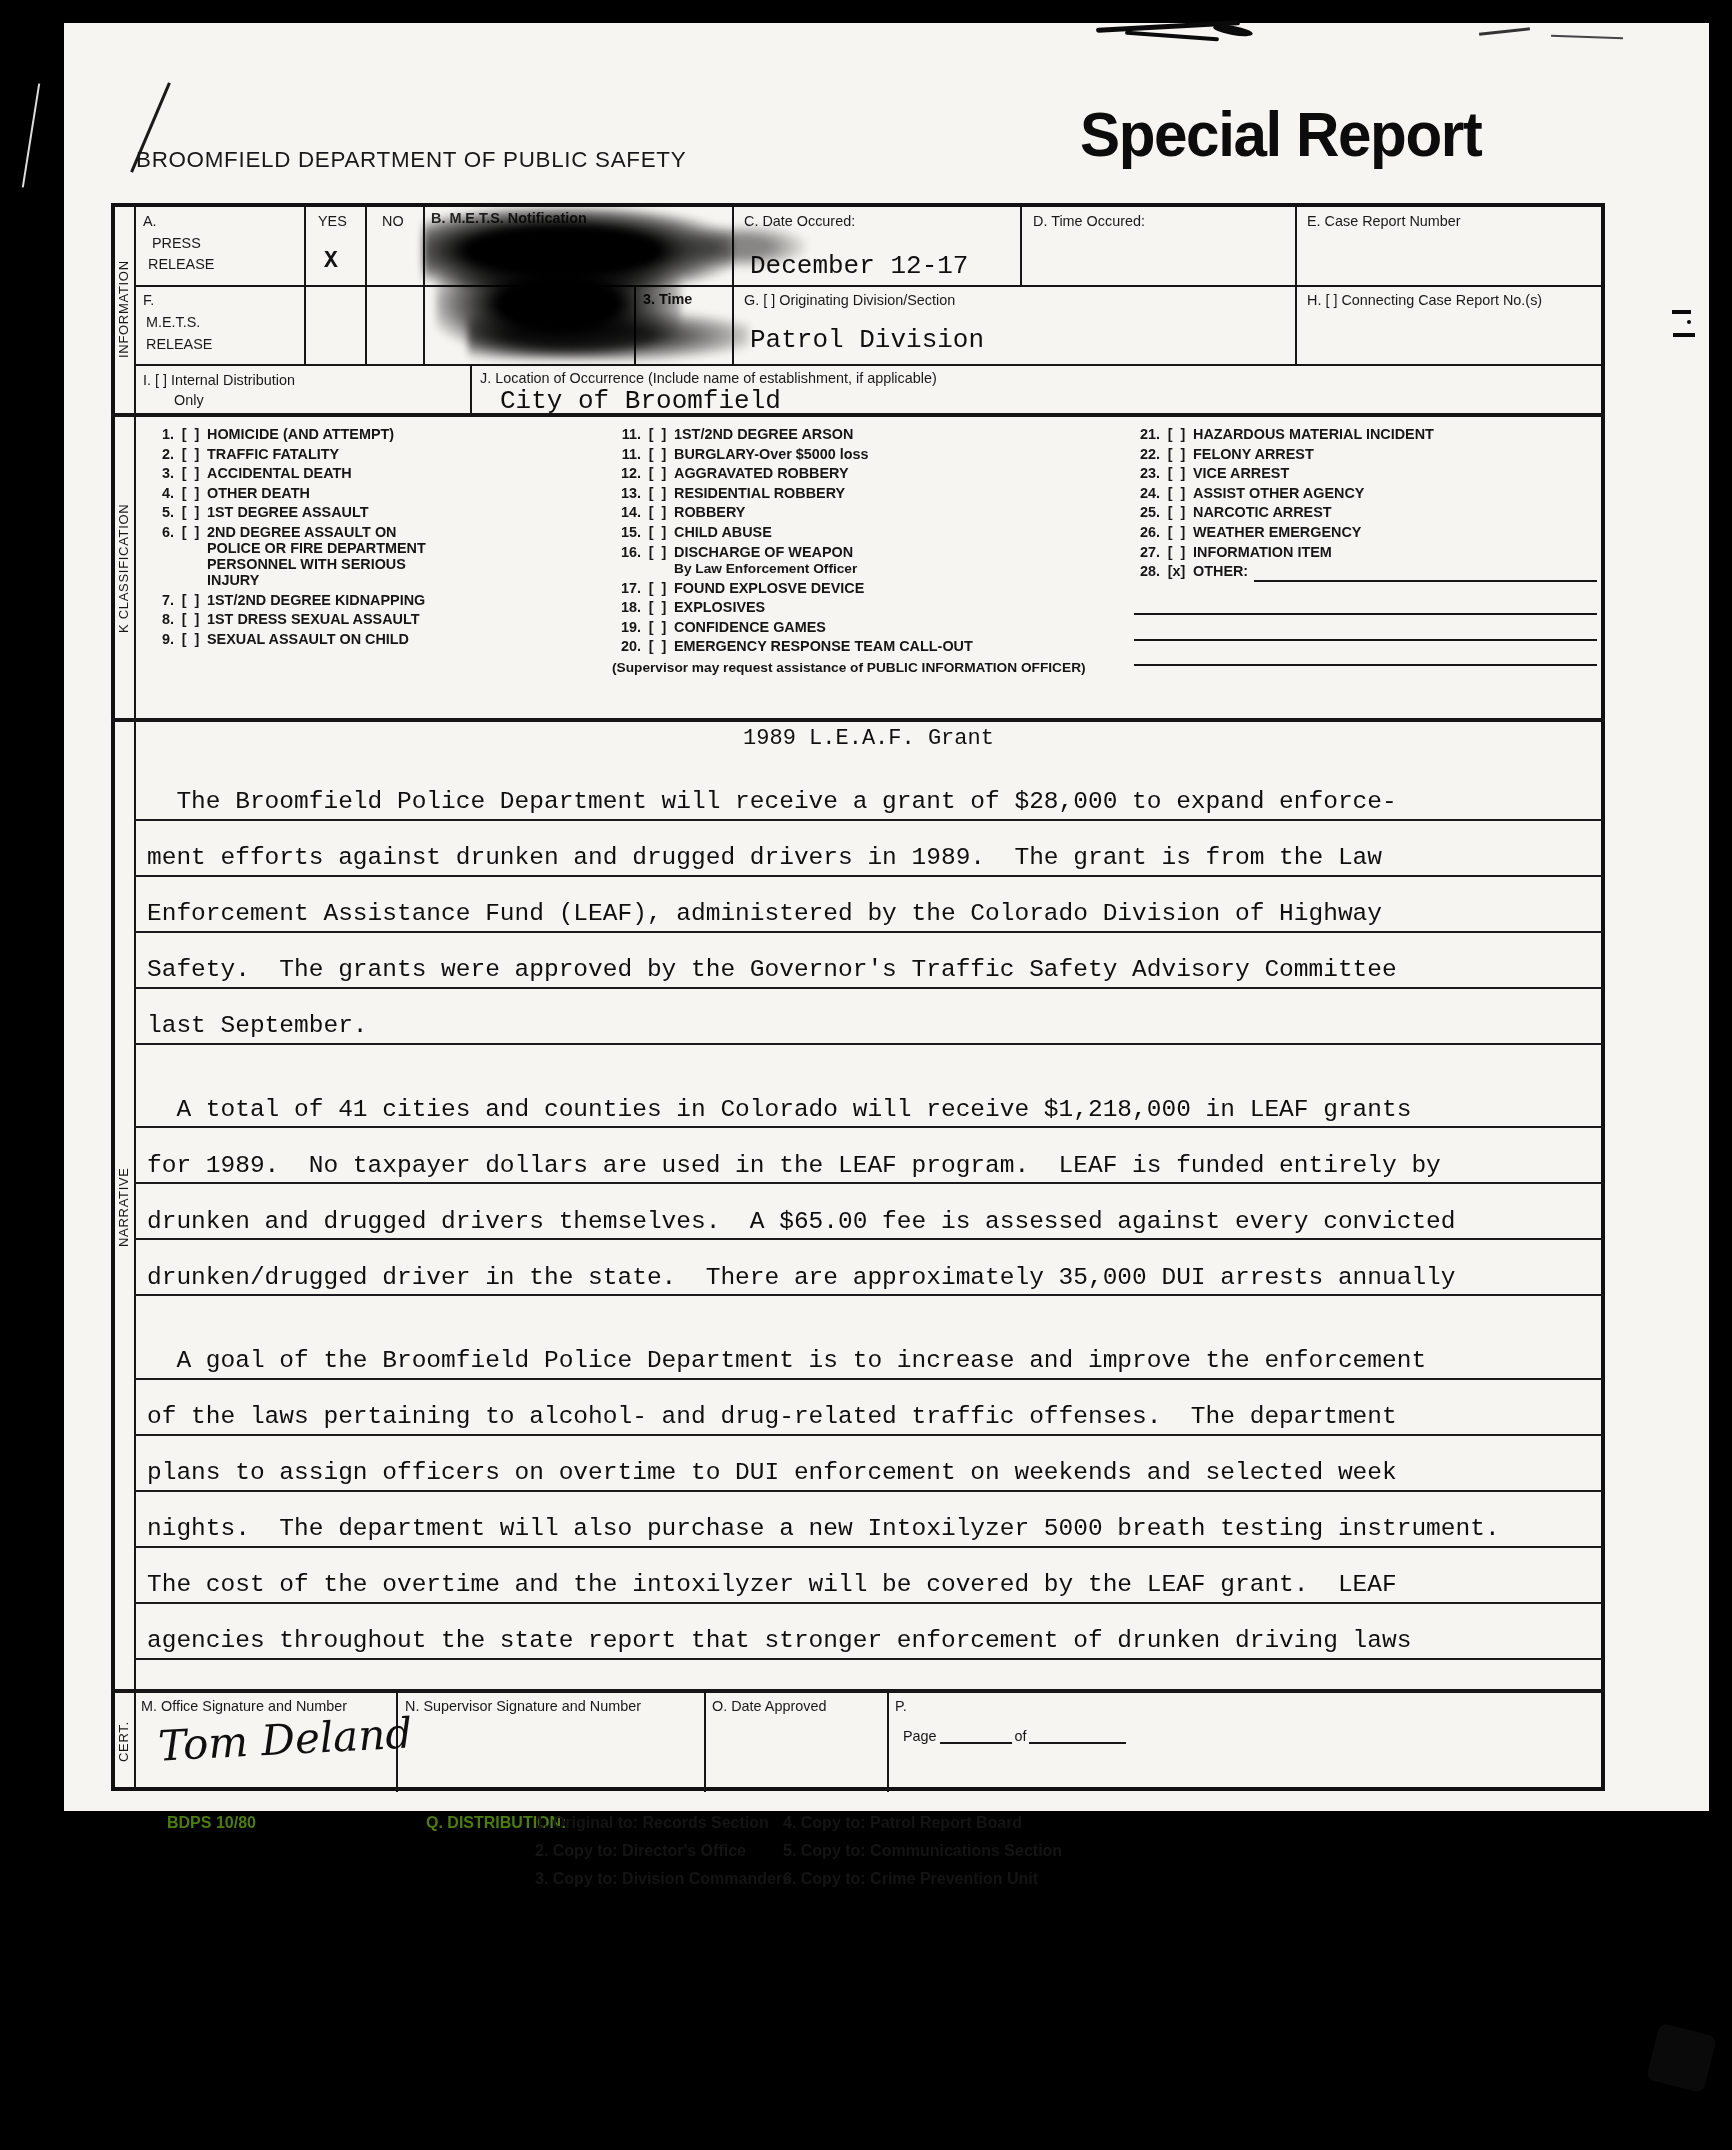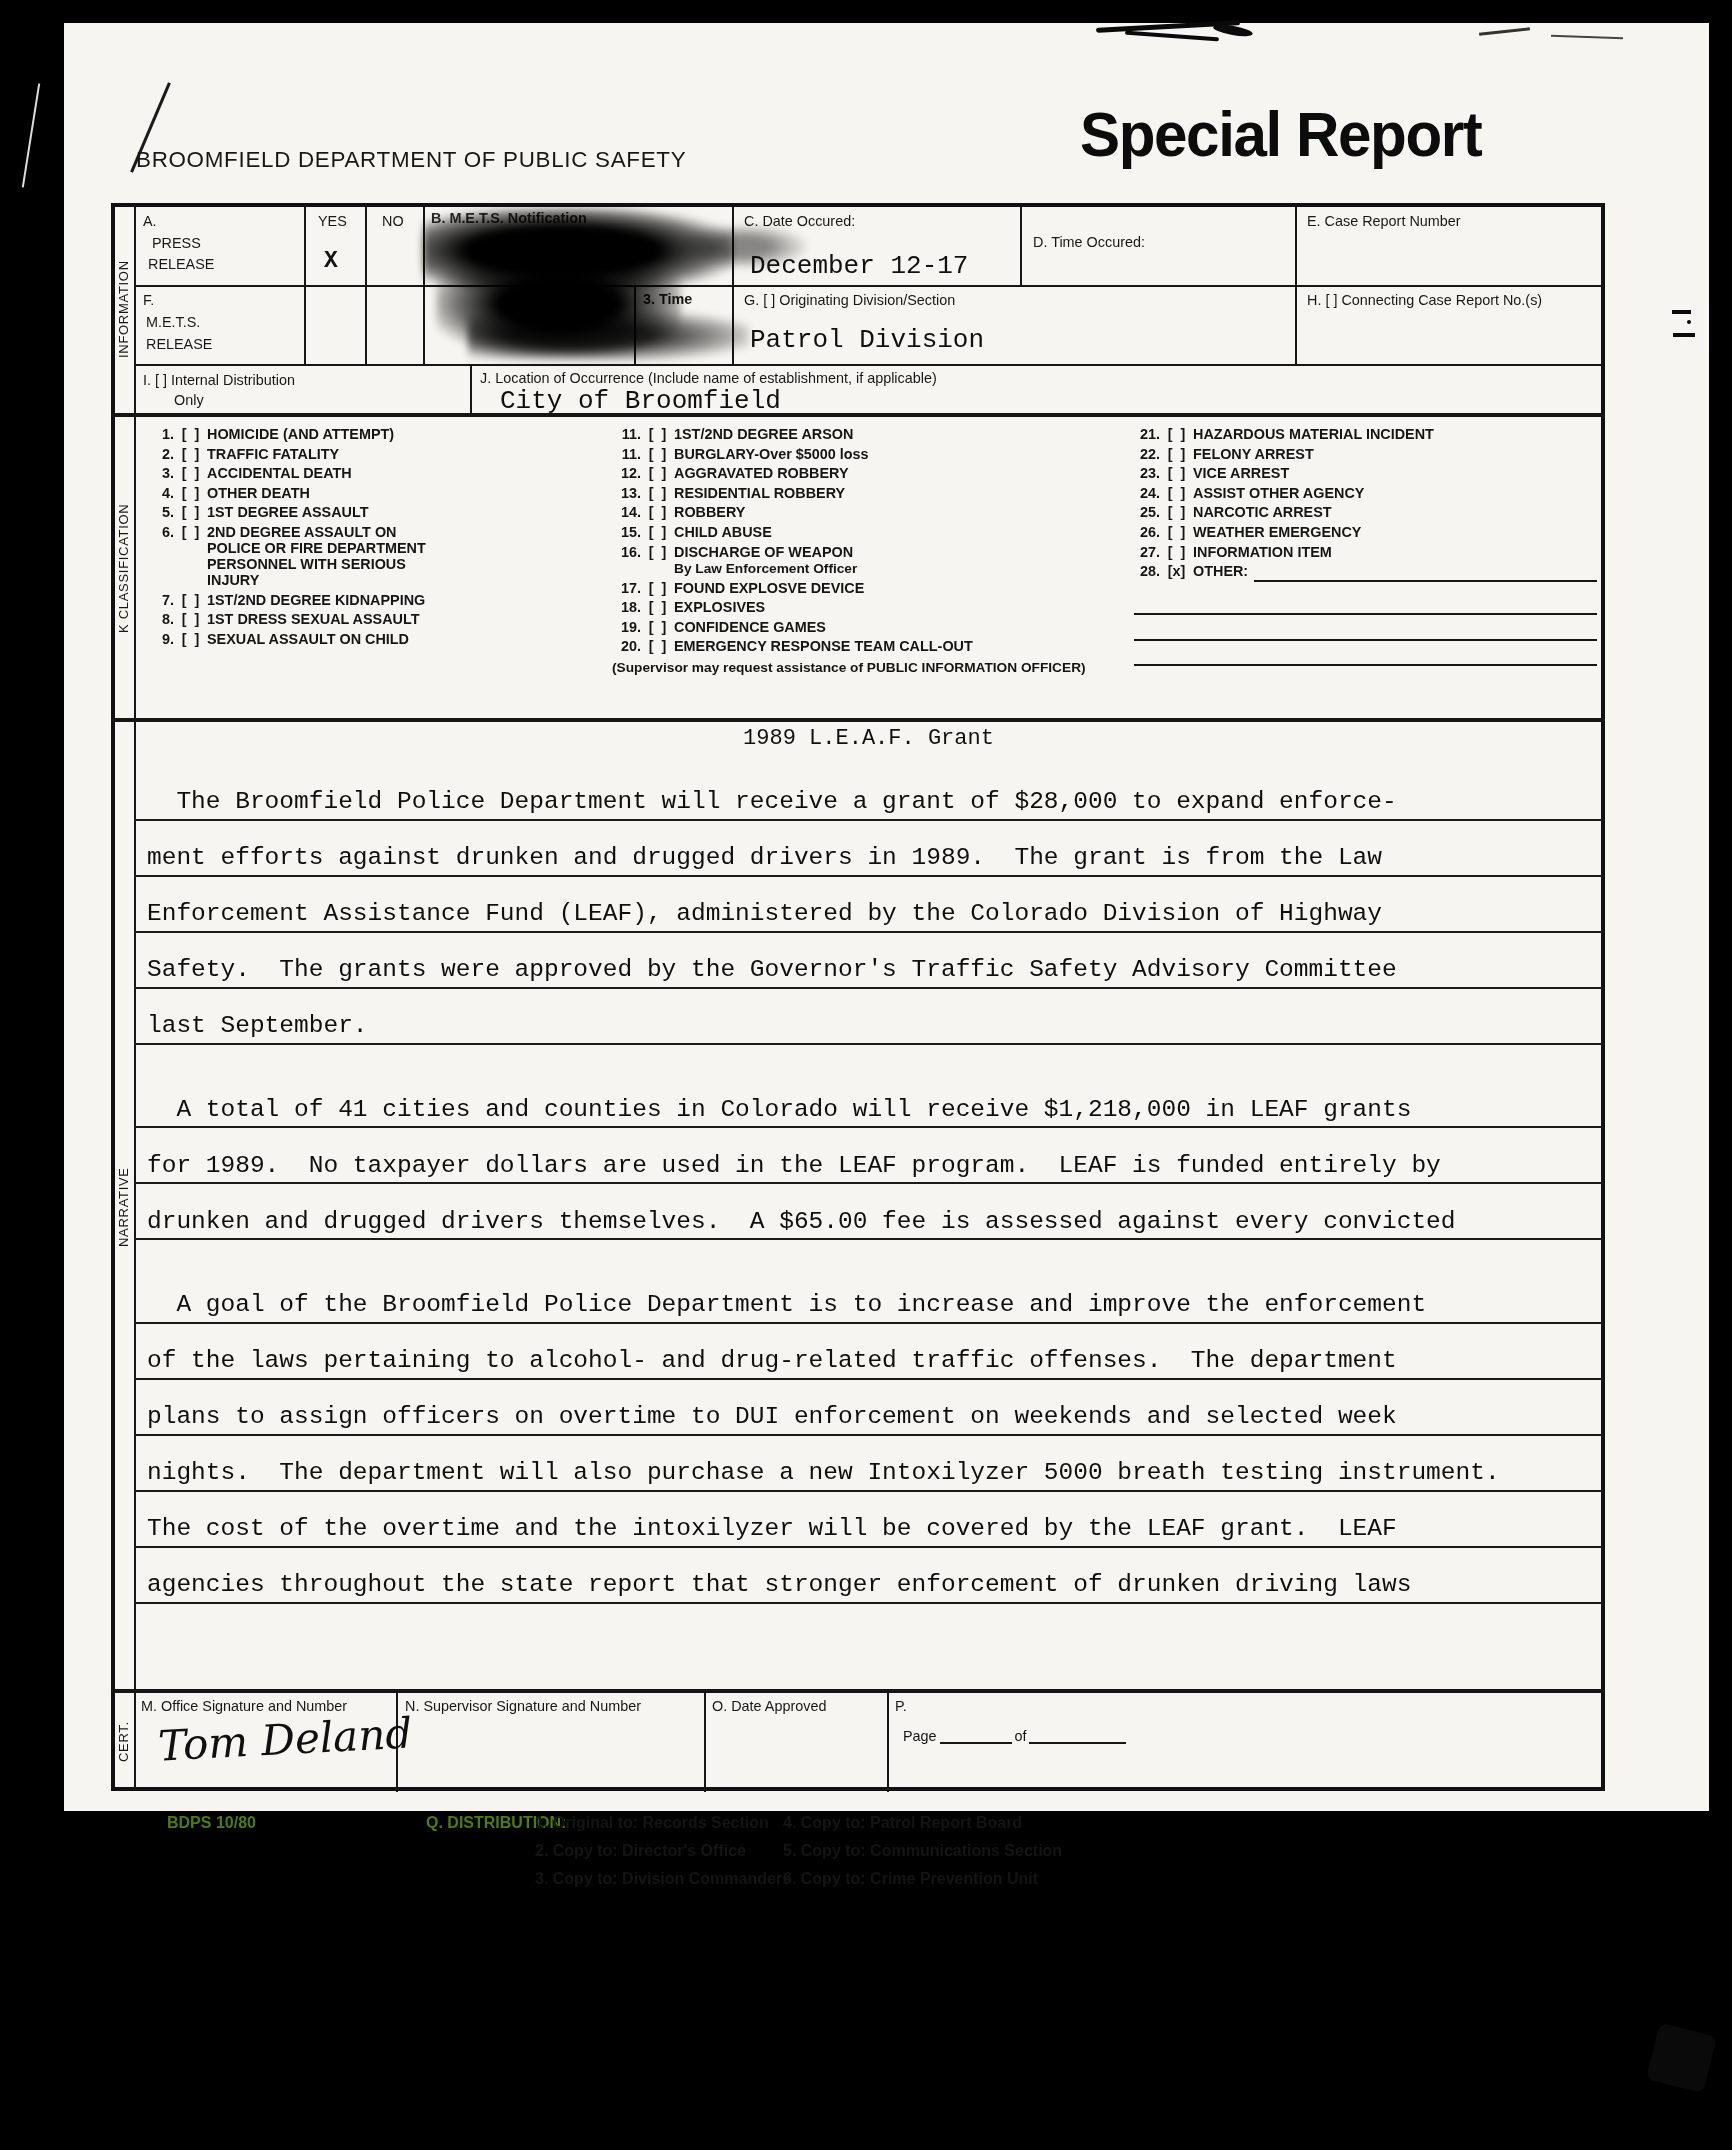--- a/index.html
+++ b/index.html
@@ -114,21 +114,21 @@
   <div class="lbl" style="left:88px;top:211px;">PRESS</div>
   <div class="lbl" style="left:84px;top:232px;">RELEASE</div>
   <div class="lbl" style="left:254px;top:189px;">YES</div>
   <div class="lbl" style="left:318px;top:189px;">NO</div>
   <div class="xmark" style="left:260px;top:225px;">X</div>
 
   <div class="lbl b" style="left:367px;top:186px;color:#2b2b2b;">B. M.E.T.S. Notification</div>
 
   <div class="lbl" style="left:680px;top:189px;">C. Date Occured:</div>
   <div class="typed" style="left:686px;top:228px;">December 12-17</div>
-  <div class="lbl" style="left:969px;top:189px;margin-top:21px;">D. Time Occured:</div>
+  <div class="lbl" style="left:969px;top:189px;">D. Time Occured:</div>
   <div class="lbl" style="left:1243px;top:189px;">E. Case Report Number</div>
 
   <div class="lbl" style="left:79px;top:268px;">F.</div>
   <div class="lbl" style="left:82px;top:290px;">M.E.T.S.</div>
   <div class="lbl" style="left:82px;top:312px;">RELEASE</div>
   <div class="lbl b" style="left:579px;top:267px;">3. Time</div>
   <div class="lbl" style="left:680px;top:268px;">G. [  ] Originating Division/Section</div>
   <div class="typed" style="left:686px;top:302px;">Patrol Division</div>
   <div class="lbl" style="left:1243px;top:268px;">H. [  ] Connecting Case Report No.(s)</div>
 
@@ -372,20 +372,23 @@
       </div>
       <div class="npara">
         <div class="nline">
           <div class="ntext">  A total of 41 cities and counties in Colorado will receive $1,218,000 in LEAF grants</div>
         </div>
         <div class="nline">
           <div class="ntext">for 1989.  No taxpayer dollars are used in the LEAF program.  LEAF is funded entirely by</div>
         </div>
         <div class="nline">
           <div class="ntext">drunken and drugged drivers themselves.  A $65.00 fee is assessed against every convicted</div>
+        </div>
+        <div class="nline">
+          <div class="ntext">drunken/drugged driver in the state.  There are approximately 35,000 DUI arrests annually</div>
         </div>
       </div>
       <div class="npara">
         <div class="nline">
           <div class="ntext">  A goal of the Broomfield Police Department is to increase and improve the enforcement</div>
         </div>
         <div class="nline">
           <div class="ntext">of the laws pertaining to alcohol- and drug-related traffic offenses.  The department</div>
         </div>
         <div class="nline">

